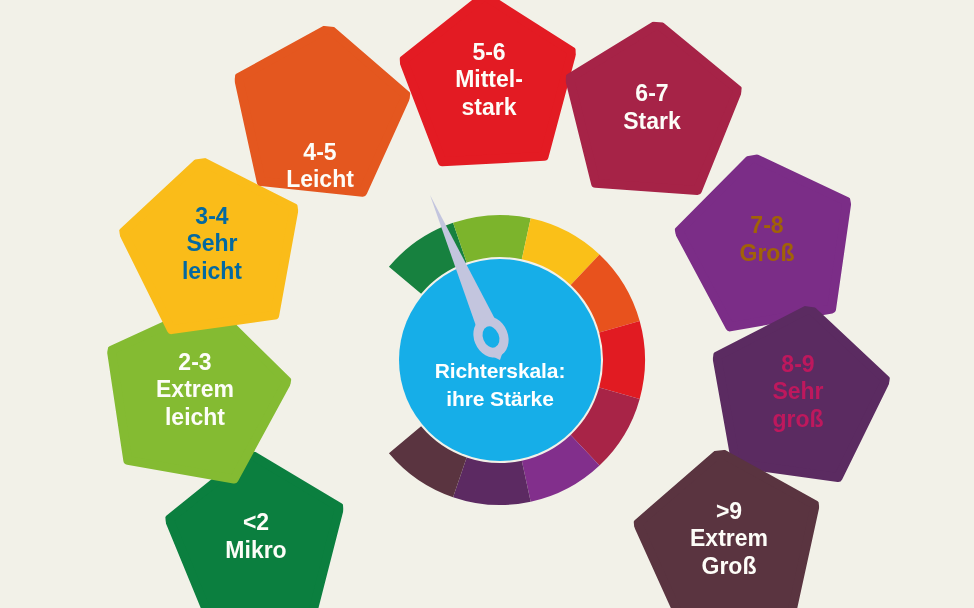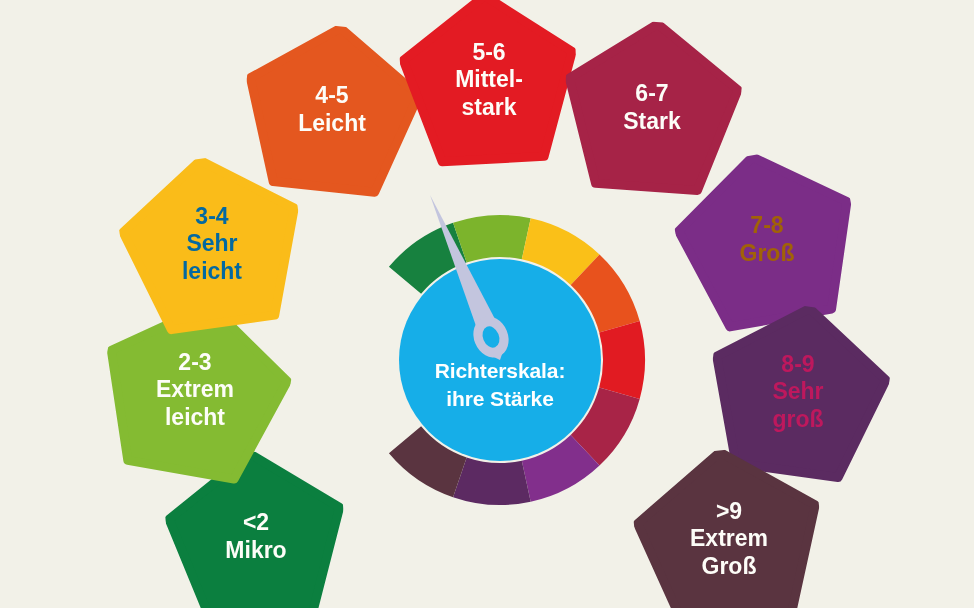--- a/index.html
+++ b/index.html
@@ -145,21 +145,21 @@
           <svg viewBox="0 0 100 100" preserveAspectRatio="none" style="transform: rotate(-8deg);">
             <polygon points="50,1 98,36 79,96 21,96 2,36" fill="#fabc19" stroke="#fabc19" stroke-width="9" stroke-linejoin="round" vector-effect="non-scaling-stroke"></polygon>
           </svg>
         </div>
         <div class="lbl">
           <span class="ln">3-4</span>
           <span class="ln">Sehr</span>
           <span class="ln">leicht</span>
         </div>
       </div>
-      <div class="pent" style="left: 244px; top: 26px; width: 176px; height: 168px; font-size: 23px; color: rgb(253, 253, 248);">
+      <div class="pent" style="left: 232px; top: 26px; width: 176px; height: 168px; font-size: 23px; color: rgb(253, 253, 248); align-items: flex-end;">
         <div class="shape">
           <svg viewBox="0 0 100 100" preserveAspectRatio="none" style="transform: rotate(6deg);">
             <polygon points="50,1 98,36 79,96 21,96 2,36" fill="#e4571f" stroke="#e4571f" stroke-width="9" stroke-linejoin="round" vector-effect="non-scaling-stroke"></polygon>
           </svg>
         </div>
         <div class="lbl">
           <span class="ln">4-5</span>
           <span class="ln">Leicht</span>
         </div>
       </div>

